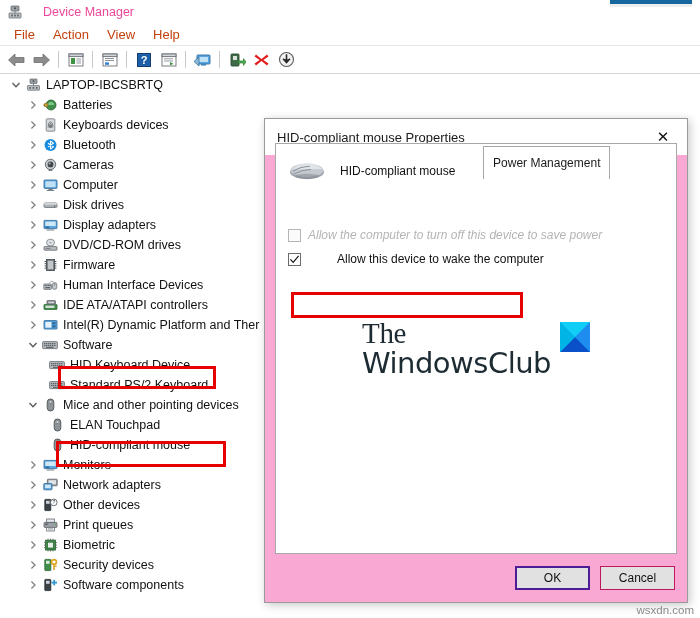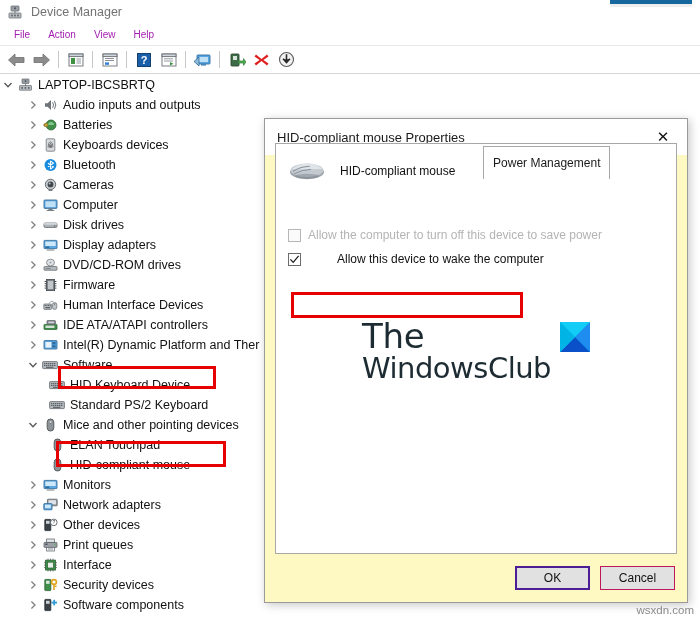--- a/index.html
+++ b/index.html
@@ -15,41 +15,41 @@
   }
 
   
   #titlebar {
     position: absolute; left: 0; top: 0; width: 700px; height: 23px;
     background: #ffffff;
     display: flex; align-items: center;
   }
   #title-icon { margin-left: 7px; width: 16px; height: 16px; position: relative; }
   #title-text {
-    margin-left: 8px; font-size: 12.5px; color: #737373;
+    margin-left: 20px; font-size: 12.5px; color: #ec4899;
     font-family: "Liberation Sans", sans-serif;
   }
   #titlebar-blue-strip {
     position: absolute; right: 8px; top: 0px; width: 82px; height: 4px;
     background: #15679e;
   }
   #titlebar-grey-strip {
     position: absolute; right: 8px; top: 4px; width: 82px; height: 3px;
     background: #eeeeee;
   }
 
   
   #menubar {
     position: absolute; left: 0; top: 23px; width: 700px; height: 23px;
     background: #ffffff;
     display: flex; align-items: center;
     border-bottom: 1px solid #e8e8e8;
   }
   .menu-item {
-    padding: 2px 9px; font-size: 10px; color: #a21caf;
+    padding: 2px 9px; font-size: 13px; color: #c2410c;
     cursor: default; white-space: nowrap;
   }
   #menubar .menu-item:first-child { margin-left: 5px; }
 
   
   #toolbar {
     position: absolute; left: 0; top: 46px; width: 700px; height: 28px;
     background: #ffffff;
     display: flex; align-items: center;
     border-bottom: 1px solid #d6d6d6;
@@ -82,35 +82,35 @@
   }
   .chev svg { display: block; }
   .ticon {
     width: 18px; height: 16px; flex: 0 0 18px;
     display: flex; align-items: center; justify-content: center;
     margin-right: 4px;
   }
   .tlabel {
     font-size: 12.5px; color: #111; font-family: "Liberation Sans", sans-serif;
   }
-  .d0 { }
+  .d0 { padding-left: 8px; }
   .d1 { padding-left: 25px; }
   .d2 { padding-left: 48px; }
 
   .redbox {
     position: absolute;
     border: 3px solid #e60000;
     pointer-events: none;
     background: transparent;
   }
 
   
   #dialog {
     position: absolute; left: 264px; top: 118px; width: 424px; height: 485px;
-    background: #fef9c3;
+    background: #f9a8d4;
     border: 1px solid #9a9a9a;
     box-shadow: 2px 2px 9px rgba(0,0,0,0.22);
   }
   #dlg-titlebar {
     height: 36px; background: #ffffff;
     display: flex; align-items: center; justify-content: space-between;
   }
   #dlg-title {
     margin-left: 12px; font-size: 13px; color: #1a1a1a;
   }
@@ -176,21 +176,21 @@
   #watermark {
     position: absolute; left: 0; right: 0; top: 175px;
     display: flex; align-items: center; justify-content: center;
     flex-direction: column;
   }
   #wm-inner { display: flex; align-items: flex-start; }
   #wm-words {
     font-family: "DejaVu Sans", sans-serif;
     color: #1d2b33; line-height: 1.02;
   }
-  #wm-the { font-size: 34px; letter-spacing: -0.3px; }
+  #wm-the { font-size: 29px; letter-spacing: -0.3px; font-family: Liberation Serif, serif; }
   #wm-club { font-size: 29px; letter-spacing: -0.5px; }
   #wm-logo {
     width: 30px; height: 30px; margin-left: 9px; margin-top: 3px;
     position: relative; overflow: hidden;
   }
 
   #dlg-buttons {
     position: absolute; right: 12px; bottom: 12px;
     display: flex; gap: 10px;
   }
@@ -331,35 +331,20 @@
         <rect x="1.5" y="7.6" width="12" height="4.6" rx="0.5" fill="#bcc1c6" stroke="#62676c" stroke-width="0.7"></rect>
         <rect x="3.3" y="9" width="1.7" height="1.8" fill="#62676c"></rect>
         <rect x="6.6" y="9" width="1.7" height="1.8" fill="#62676c"></rect>
         <rect x="9.9" y="9" width="1.7" height="1.8" fill="#62676c"></rect>
         <line x1="7.5" y1="5.4" x2="7.5" y2="7.6" stroke="#62676c" stroke-width="0.8"></line>
       </svg>
     </span>
     <span class="tlabel">LAPTOP-IBCSBRTQ</span>
   </div>
 
-  <div class="trow d1">
-    <span class="chev">
-      <svg width="10" height="10" viewBox="0 0 10 10">
-          <path d="M3.4 1.5 L7 5 L3.4 8.5" fill="none" stroke="#808080" stroke-width="1.3"></path>
-        </svg>
-    </span>
-    <span class="ticon">
-      <svg width="15" height="14" viewBox="0 0 15 14">
-        <path d="M2 5.2 L4.6 5.2 L8 2 L8 12 L4.6 8.8 L2 8.8 Z" fill="#6e7378"></path>
-        <path d="M9.6 4.2 Q11.6 7 9.6 9.8" fill="none" stroke="#6e7378" stroke-width="1"></path>
-        <path d="M11.4 2.8 Q14.2 7 11.4 11.2" fill="none" stroke="#6e7378" stroke-width="1"></path>
-      </svg>
-    </span>
-    <span class="tlabel">Audio inputs and outputs</span>
-  </div>
 
   <div class="trow d1">
     <span class="chev">
       <svg width="10" height="10" viewBox="0 0 10 10">
           <path d="M3.4 1.5 L7 5 L3.4 8.5" fill="none" stroke="#808080" stroke-width="1.3"></path>
         </svg>
     </span>
     <span class="ticon">
       <svg width="15" height="14" viewBox="0 0 15 14">
         <circle cx="8" cy="7" r="5" fill="#3f8f4a" stroke="#2a6331" stroke-width="0.8"></circle>
@@ -775,21 +760,21 @@
             <line x1="10" y1="12" x2="10" y2="13.4"></line>
           <line x1="2.6" y1="4.6" x2="1.1" y2="4.6"></line>
             <line x1="2.6" y1="7.1" x2="1.1" y2="7.1"></line>
             <line x1="2.6" y1="9.6" x2="1.1" y2="9.6"></line>
           <line x1="12.4" y1="4.6" x2="13.9" y2="4.6"></line>
             <line x1="12.4" y1="7.1" x2="13.9" y2="7.1"></line>
             <line x1="12.4" y1="9.6" x2="13.9" y2="9.6"></line>
         </g>
       </svg>
     </span>
-    <span class="tlabel">Interface</span>
+    <span class="tlabel">Biometric</span>
   </div>
 
   <div class="trow d1">
     <span class="chev">
       <svg width="10" height="10" viewBox="0 0 10 10">
           <path d="M3.4 1.5 L7 5 L3.4 8.5" fill="none" stroke="#808080" stroke-width="1.3"></path>
         </svg>
     </span>
     <span class="ticon">
       <svg width="15" height="14" viewBox="0 0 15 14">
@@ -858,21 +843,21 @@
           <ellipse cx="19" cy="14.2" rx="16.4" ry="6.8" fill="#c3c9cf"></ellipse>
           <path d="M3.2 13.4 Q10 7.6 19 7.4 Q28.4 7.2 34.8 13" fill="#dfe4e9"></path>
           <path d="M5 15.2 Q13 10.4 21.8 10.2" fill="none" stroke="#8a9199" stroke-width="1.1"></path>
           <path d="M6 18 Q14 13.6 23 13.4" fill="none" stroke="#8a9199" stroke-width="1"></path>
           <ellipse cx="19" cy="20.4" rx="12" ry="2.6" fill="#787f86" opacity="0.45"></ellipse>
         </svg>
       </span>
       <span id="dev-name">HID-compliant mouse</span>
     </div>
 
-    <div class="cbrow" style="margin-top:40px;">
+    <div class="cbrow" style="margin-top:40px;font-style:italic;">
       <span class="cbox disabled"></span>
       <span class="cblabel disabled">Allow the computer to turn off this device to save power</span>
     </div>
 
     <div class="cbrow" style="margin-top:4px;gap:29px;">
       <span class="cbox">
         <svg width="11" height="11" viewBox="0 0 11 11">
           <path d="M1.4 5.4 L4.2 8.4 L9.6 1.8" fill="none" stroke="#1a1a1a" stroke-width="1.25"></path>
         </svg>
       </span>

